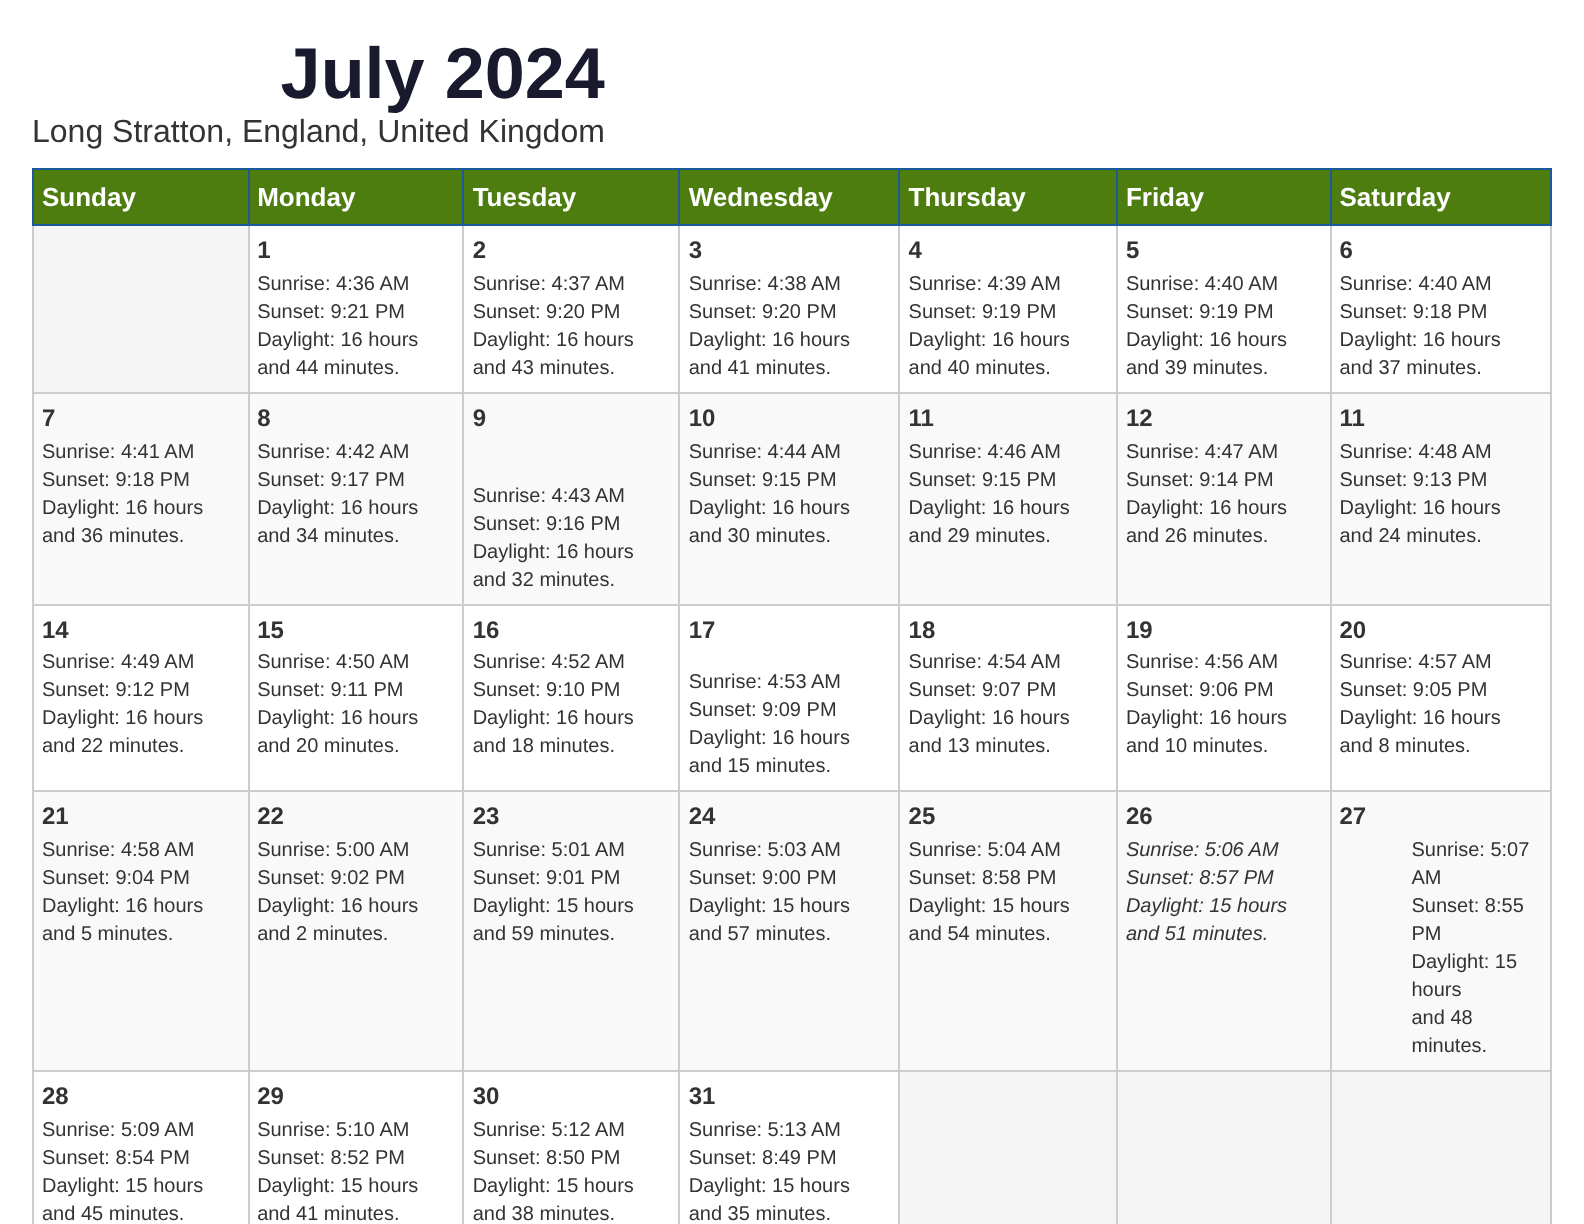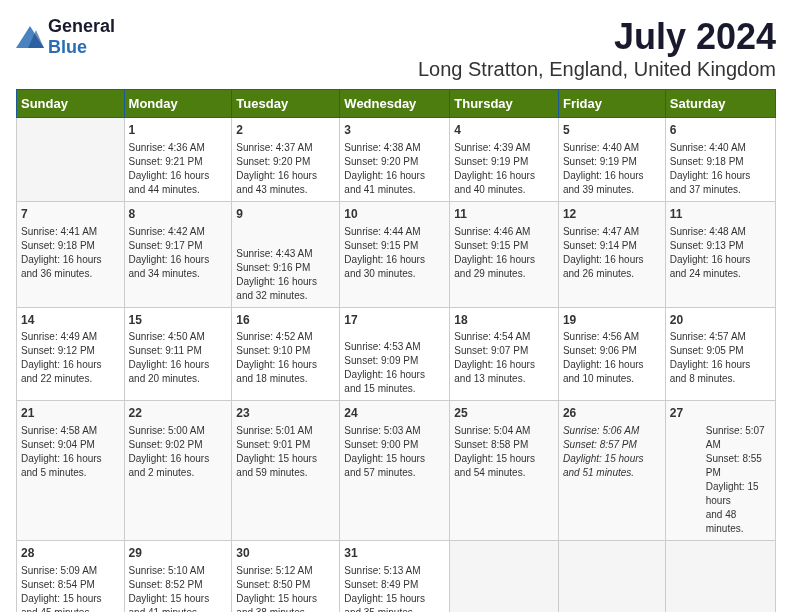--- a/index.html
+++ b/index.html
@@ -37,24 +37,23 @@
     }
     .title-area {
       text-align: right;
     }
     .main-title {
       font-size: 36px;
       font-weight: bold;
       color: #1a1a2e;
     }
     .subtitle {
-      font-size: 20px;
+      font-size: 16px;
       color: #333;
       font-weight: normal;
-      margin-left: 32px;
     }
     table {
       width: 100%;
       border-collapse: collapse;
       font-size: 11px;
     }
     thead tr th {
       background-color: #4d7c0f;
       color: #fff;
       padding: 6px 4px;
@@ -89,30 +88,20 @@
       color: #333;
     }
     .empty-cell {
       background: #f5f5f5;
     }
   </style>
 </head>
 <body>
 
 <div class="header-area">
-  <div class="logo">
-    <svg class="logo-icon" viewBox="0 0 28 22" xmlns="http://www.w3.org/2000/svg">
-      <polygon points="14,0 28,22 0,22" fill="#2a6db5" opacity="0.85"></polygon>
-      <polygon points="20,4 28,22 12,22" fill="#1a4a8a" opacity="0.6"></polygon>
-    </svg>
-    <div>
-      <span class="logo-text-general">General</span><br>
-      <span class="logo-text-blue">Blue</span>
-    </div>
-  </div>
   <div class="title-area">
     <div class="main-title">July 2024</div>
     <div class="subtitle">Long Stratton, England, United Kingdom</div>
   </div>
 </div>
 
 <table>
   <thead>
     <tr>
       <th>Sunday</th>

